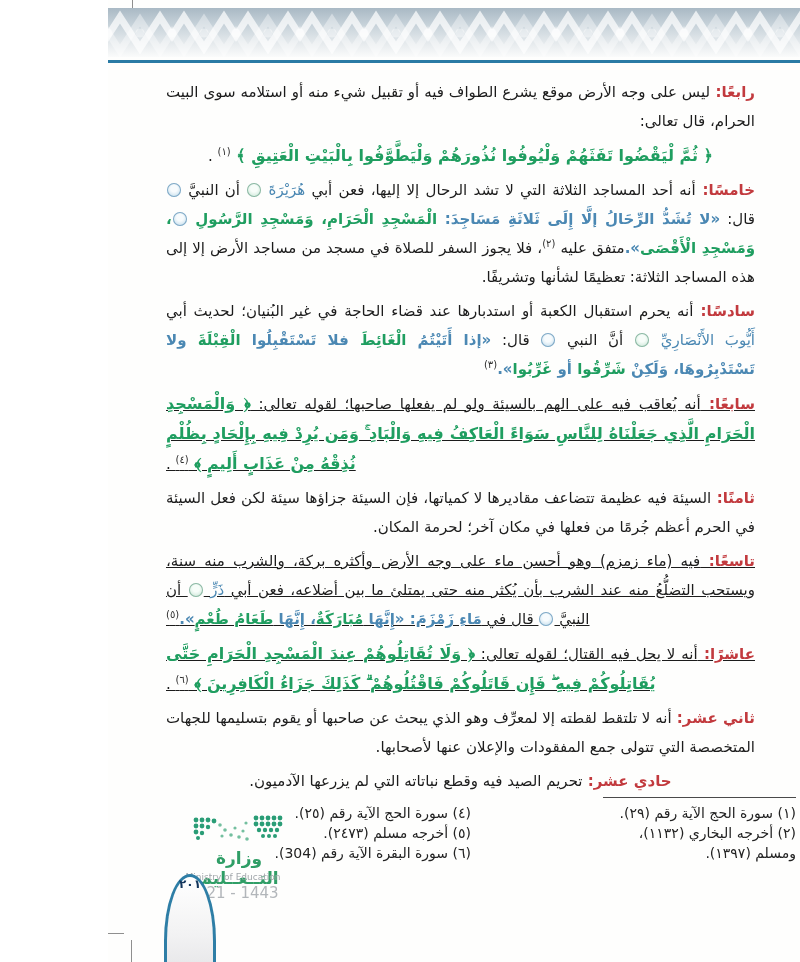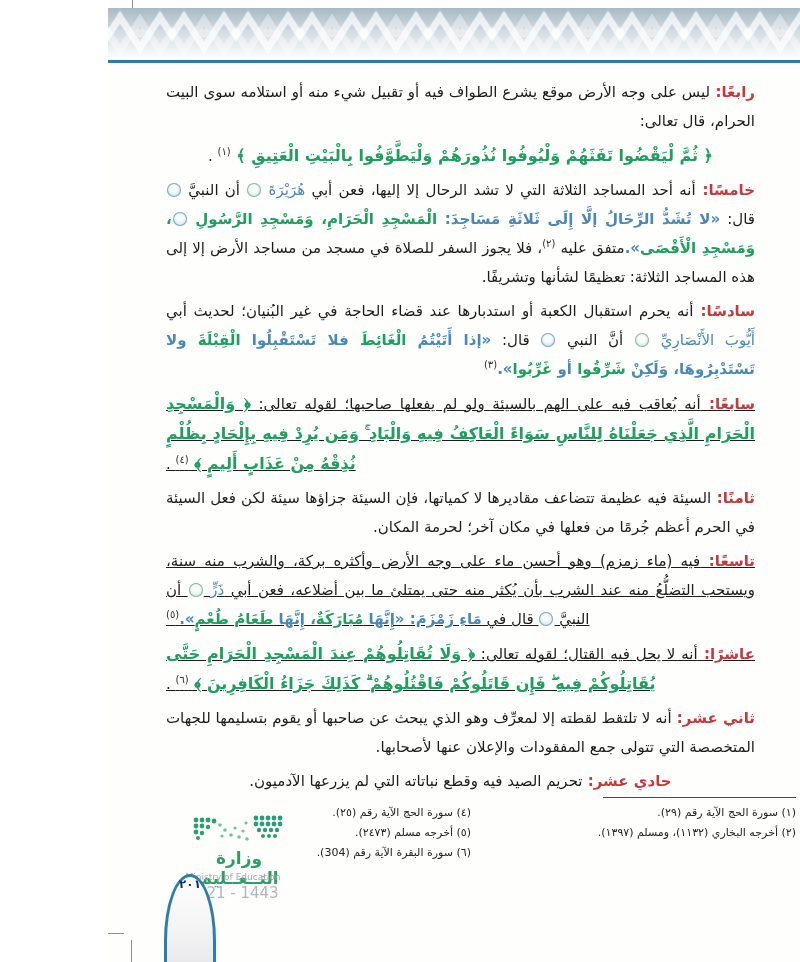--- a/index.html
+++ b/index.html
@@ -29,21 +29,21 @@
   .seg-quran{color:#1f9e60;font-weight:bold;font-size:16px;}
   .seg-hadith{color:#4b88b3;font-weight:bold;}
   .seg-green{color:#1f9e60;font-weight:bold;}
   .seg-narrator{color:#4b88b3;}
   .seg-note{color:#2e2e2e;font-size:10px;vertical-align:super;line-height:0;}
   .medallion{display:inline-block;width:14px;height:14px;border-radius:50%;vertical-align:-2px;margin:0 1px;}
   .medallion.pbuh{background:radial-gradient(circle at 50% 40%,#f7fbfd 30%,#cfe4f0 70%,#9cc3da 100%);box-shadow:inset 0 0 0 1px #7fa9c6;}
   .medallion.raa{background:radial-gradient(circle at 50% 40%,#f7fdf9 30%,#d5ecdf 70%,#a8cdbb 100%);box-shadow:inset 0 0 0 1px #8cb8a4;}
   
   #footnote-sep{position:absolute;left:495px;top:797px;width:193px;height:1px;background:#4a4a4a;}
-  .footcol{position:absolute;top:803px;width:200px;font-size:11px;line-height:20px;color:#222;text-align:right;direction:rtl;}
+  .footcol{position:absolute;top:803px;width:200px;font-size:14px;line-height:20px;color:#222;text-align:right;direction:rtl;}
   #footcol-right{left:488px;}
   #footcol-left{left:163px;}
   
   #logo-dots{position:absolute;left:82px;top:810px;}
   #logo-ar{position:absolute;left:72px;top:848px;width:118px;text-align:center;
     color:#2f9e66;font-size:17px;font-weight:bold;letter-spacing:0.5px;}
   #logo-en{position:absolute;left:66px;top:872px;width:118px;text-align:center;
     color:#a2a7ab;font-size:9px;direction:ltr;}
   #edition{position:absolute;left:66px;top:884px;width:118px;text-align:center;
     color:#b2b6ba;font-size:15px;direction:ltr;}

